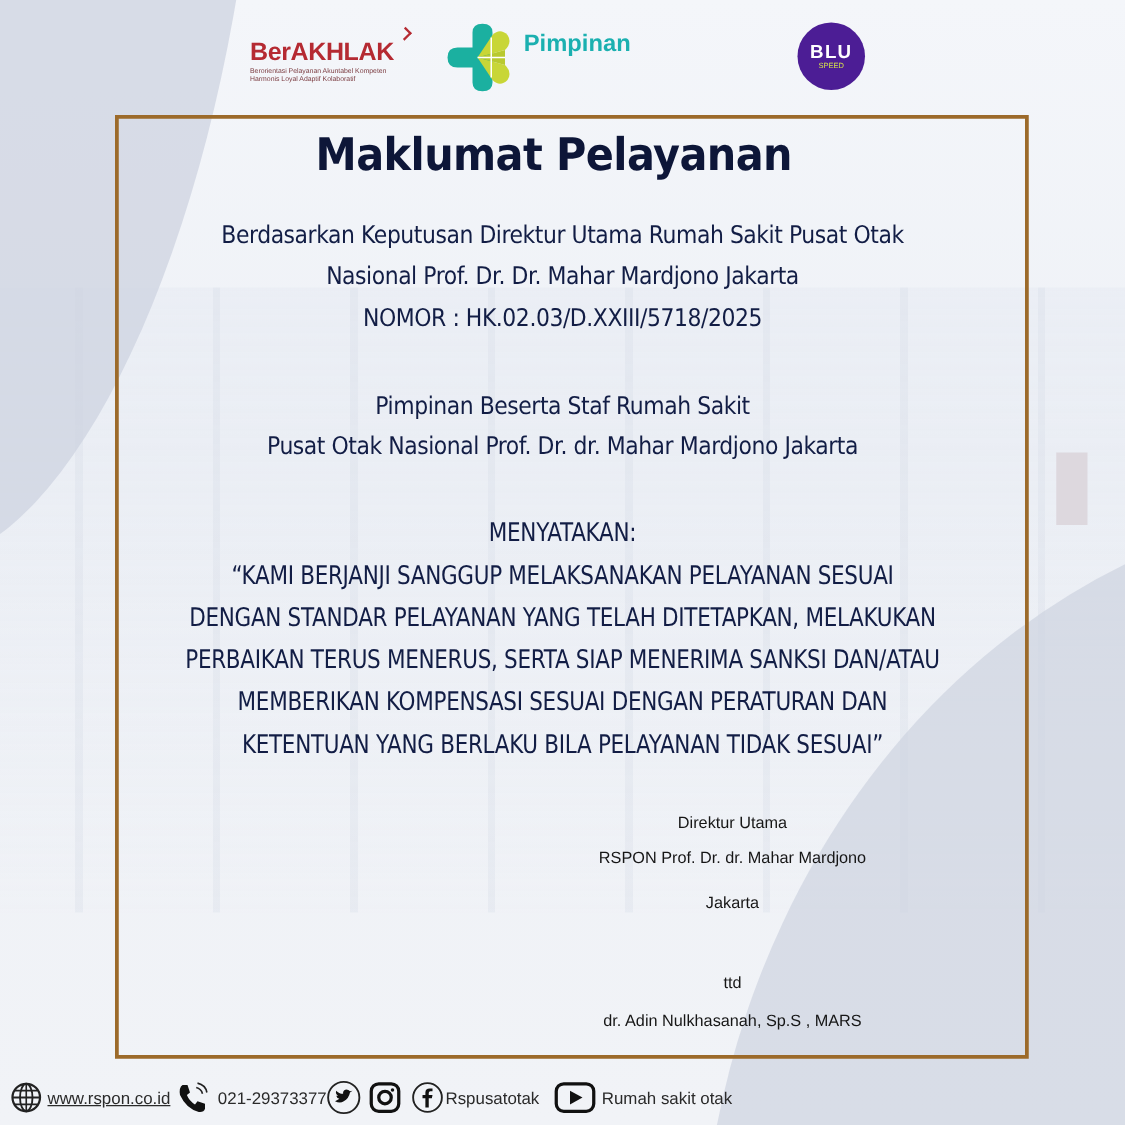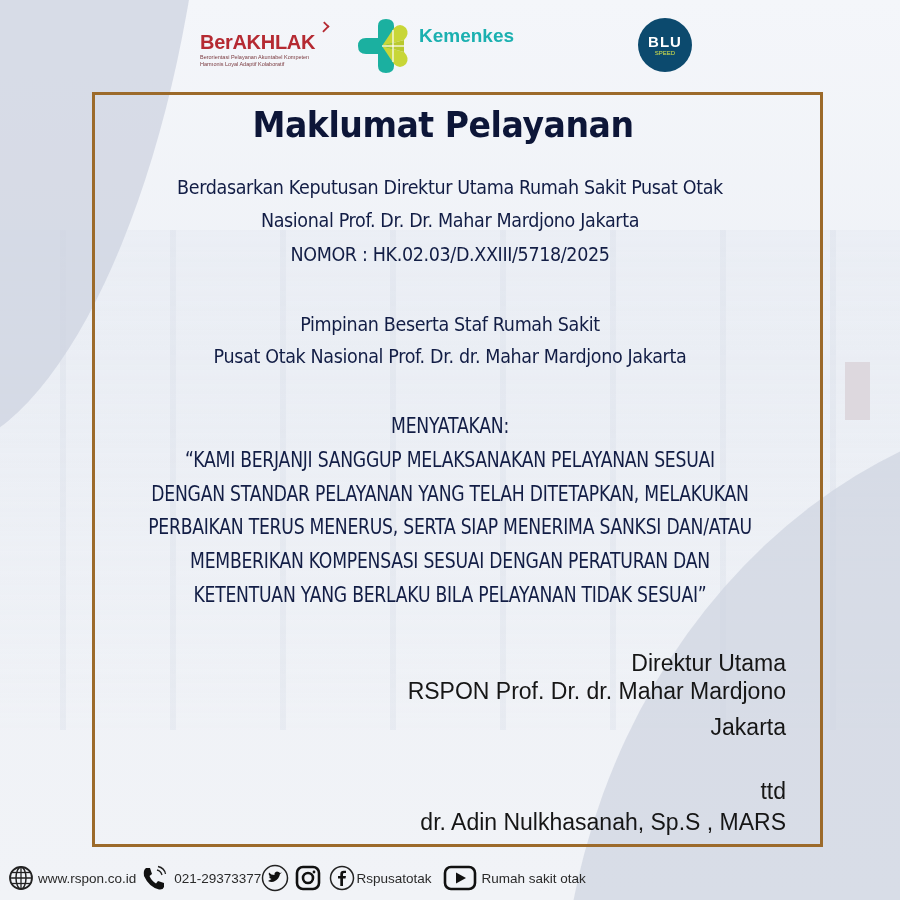--- a/index.html
+++ b/index.html
@@ -61,21 +61,21 @@
     .kemenkes-title {
       font-family: "Liberation Sans", sans-serif; font-weight: 700; font-size: 19px;
       color: #1bb0b0; line-height: 20px;
     }
     .kemenkes-sub {
       font-family: "Liberation Sans", sans-serif; font-weight: 700; font-size: 15px;
       color: #1a9fa6; line-height: 20px;
     }
     .logo-blu {
       position: absolute; left: 638px; top: 2px; width: 54px; height: 54px;
-      border-radius: 50%; background: #0c4a6e;
+      border-radius: 50%; background: #4c1d95;
       display: flex; flex-direction: column; align-items: center; justify-content: center;
     }
     .blu-text { font-family: "Liberation Sans", sans-serif; font-weight: 700; font-size: 15px; color: #fff; line-height: 15px; letter-spacing: 1px; }
     .blu-speed { font-family: "Liberation Sans", sans-serif; font-size: 6px; color: #d7e34a; line-height: 8px; }
 
     
     .frame {
       position: absolute; left: 92px; top: 92px; width: 731px; height: 755px;
       border: 3px solid #9c6a2a;
     }
@@ -86,22 +86,22 @@
       letter-spacing: -0.5px; color: #0d1638;
       transform: scaleX(0.92);
     }
     .line {
       position: absolute; left: 0; width: 900px; text-align: center;
       font-family: "DejaVu Sans", sans-serif; font-size: 19.5px; color: #121d45;
       letter-spacing: -0.4px; transform: scaleX(0.9); transform-origin: 450px 0;
     }
     .l-upper { font-size: 20.5px; letter-spacing: -0.3px; transform: scaleX(0.84); }
     .sig {
-      position: absolute; width: 400px; text-align: right;
-      font-family: "Liberation Sans", sans-serif; font-size: 23px; color: #161616;
+      position: absolute; width: 400px; text-align: center;
+      font-family: "Liberation Sans", sans-serif; font-size: 13px; color: #161616;
     }
 
     
     .footer {
       position: absolute; left: 0; top: 860px; width: 900px; height: 36px;
       display: flex; align-items: center;
       font-family: "Liberation Sans", sans-serif; font-size: 13.5px; color: #2a2a2a;
     }
     .fi { display: flex; align-items: center; white-space: nowrap; }
     .ico { display: inline-flex; align-items: center; justify-content: center; }
@@ -129,21 +129,21 @@
     <svg width="56" height="60" viewBox="0 0 56 60">
       <path d="M4 30 Q4 22 12 22 L24 22 L24 10 Q24 3 32 3 Q40 3 40 10 L40 50 Q40 57 32 57 Q24 57 24 50 L24 38 L12 38 Q4 38 4 30 Z" fill="#1bb0a0"></path>
       <path d="M28 30 L40 12 Q46 6 52 12 Q56 18 50 24 Z" fill="#c8d637"></path>
       <path d="M28 30 L40 48 Q46 54 52 48 Q56 42 50 36 Z" fill="#c8d637"></path>
       <path d="M28 30 L50 24 L50 36 Z" fill="#b9c92f"></path>
       <line x1="28" y1="30" x2="50" y2="30" stroke="#fff" stroke-width="1.2"></line>
       <line x1="39" y1="14" x2="39" y2="46" stroke="#fff" stroke-width="1.2"></line>
     </svg>
   </div>
   <div class="logo-kemenkes-text">
-    <div class="kemenkes-title">Kemenkes</div>
+    <div class="kemenkes-title">Pimpinan</div>
   </div>
 
   <div class="logo-blu">
     <div class="blu-text">BLU</div>
     <div class="blu-speed">SPEED</div>
   </div>
 </div>
 
 <div class="frame"></div>
 
@@ -177,21 +177,21 @@
     <span class="ico">
       <svg width="26" height="26" viewBox="0 0 26 26">
           <circle cx="13" cy="13" r="11" fill="none" stroke="#222" stroke-width="1.8"></circle>
           <ellipse cx="13" cy="13" rx="5" ry="11" fill="none" stroke="#222" stroke-width="1.5"></ellipse>
           <line x1="2" y1="13" x2="24" y2="13" stroke="#222" stroke-width="1.5"></line>
           <line x1="4" y1="7.5" x2="22" y2="7.5" stroke="#222" stroke-width="1.3"></line>
           <line x1="4" y1="18.5" x2="22" y2="18.5" stroke="#222" stroke-width="1.3"></line>
           <line x1="13" y1="2" x2="13" y2="24" stroke="#222" stroke-width="1.3"></line>
         </svg>
     </span>
-    <span style="margin-left:4px;">www.rspon.co.id</span>
+    <span style="margin-left:4px;text-decoration:underline;">www.rspon.co.id</span>
   </div>
 
 
   <div class="fi" style="margin-left:4px;">
     <span class="ico">
       <svg width="30" height="28" viewBox="0 0 30 28">
           <path d="M6 4 L10 4 L12 10 L9.5 12 Q11.5 17 16 19.5 L18 17 L24 19 L24 23 Q23 26 19 25.5 Q9 23 4 12 Q3 6 6 4 Z" fill="#111"></path>
           <path d="M17 6 Q21 7 22 11" fill="none" stroke="#222" stroke-width="1.3"></path>
           <path d="M18 2.5 Q24.5 4 25.5 10" fill="none" stroke="#222" stroke-width="1.3"></path>
         </svg>

